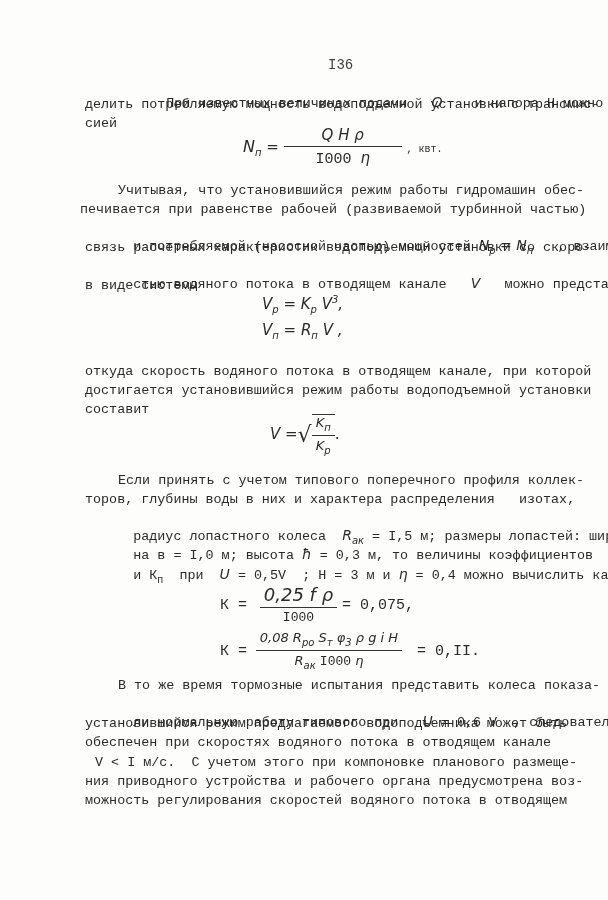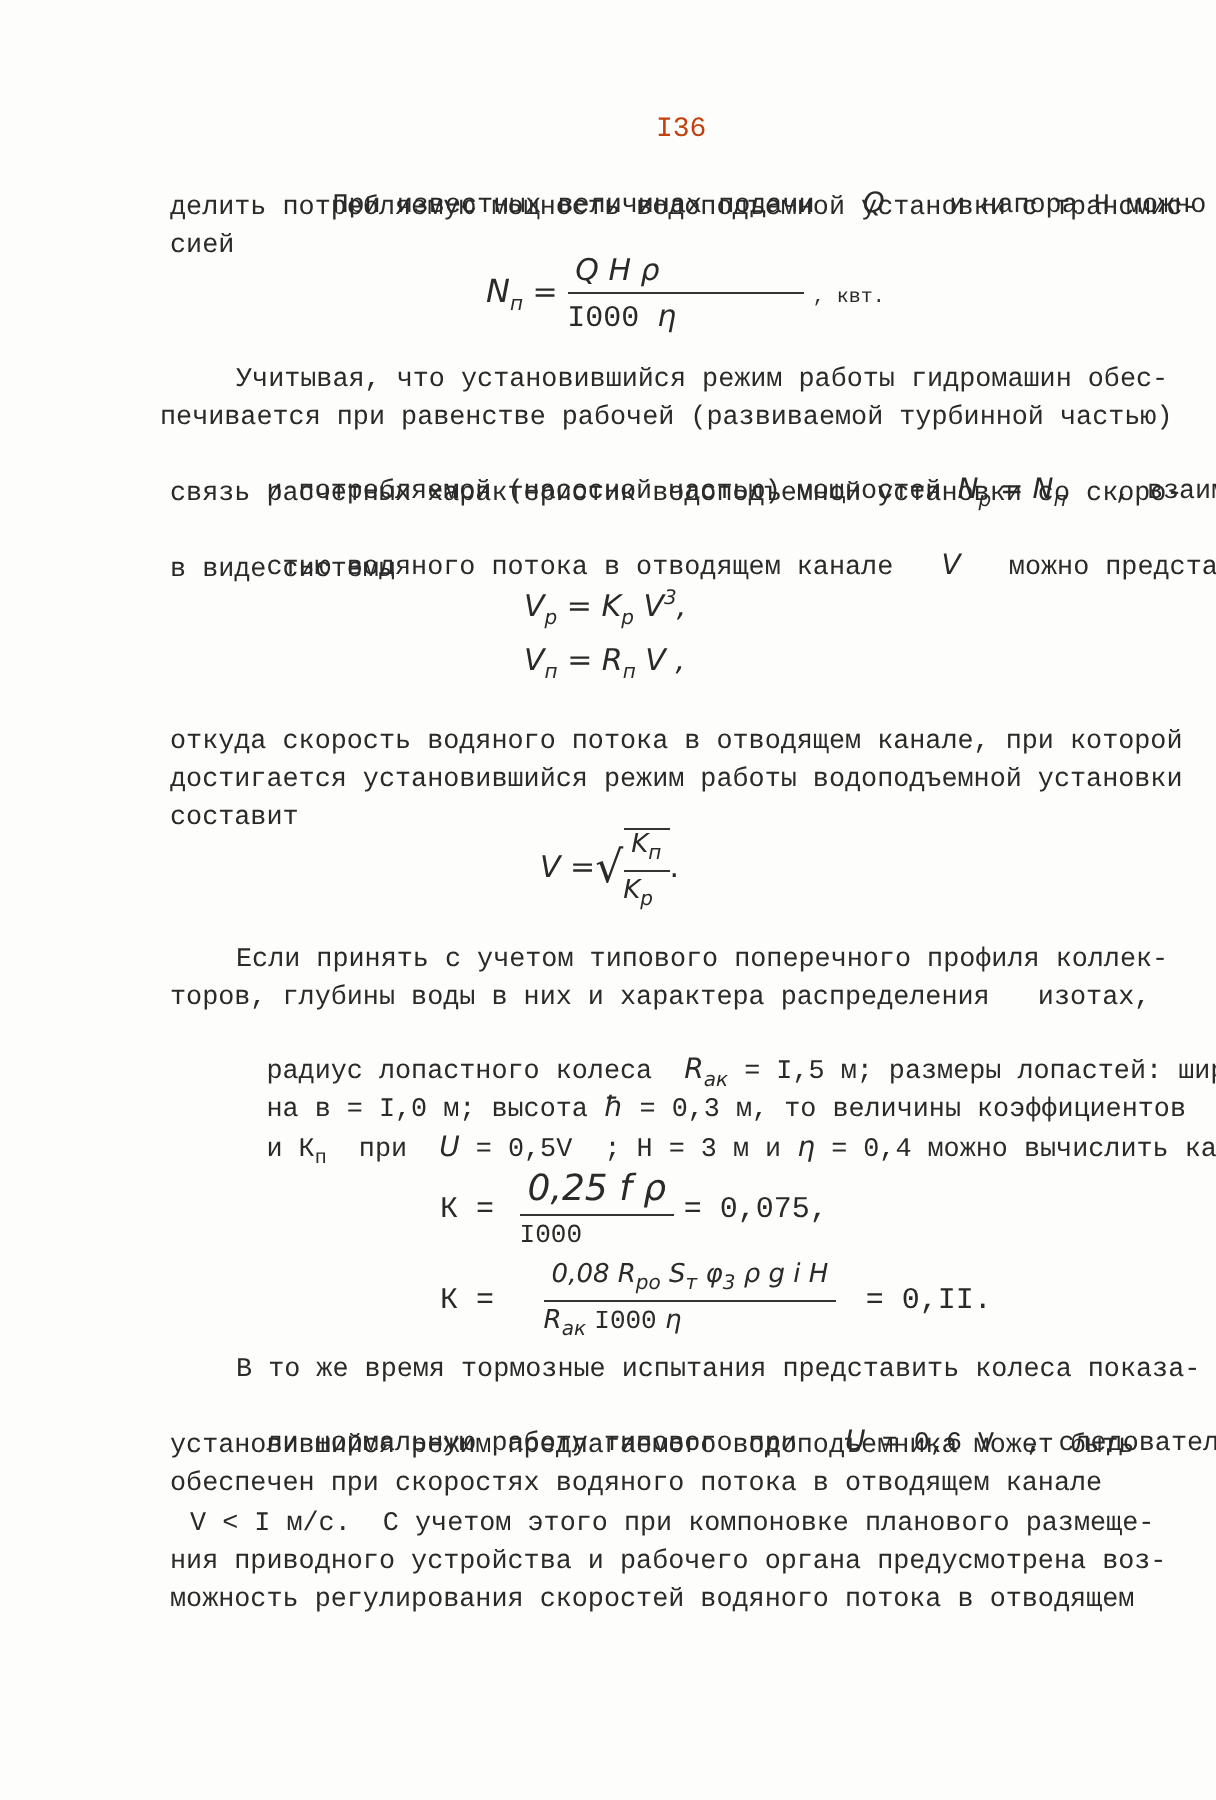--- a/index.html
+++ b/index.html
@@ -7,23 +7,23 @@
     width: 608px; height: 900px; background: #fdfdfb; position: relative; overflow: hidden;
     font-family: "Liberation Mono", "DejaVu Sans Mono", monospace;
     color: #2a2a2a;
   }
   .line {
     position: absolute; font-size: 13.4px; white-space: pre; letter-spacing: 0px;
     line-height: 16px;
   }
   .it { font-family: "DejaVu Sans", sans-serif; font-style: italic; font-size: 14px; }
   .m { font-family: "DejaVu Sans", sans-serif; font-style: italic; }
-  .page-num { position: absolute; left: 328px; top: 57px; font-size: 14px; color: #c2410c; }
+  .page-num { position: absolute; left: 328px; top: 57px; font-size: 14px; color: #404040; }
   .formula { position: absolute; font-family: "DejaVu Sans", sans-serif; color: #2a2a2a; font-size: 15px; }
-  .frac { display: inline-block; vertical-align: middle; }
+  .frac { display: inline-block; vertical-align: middle; text-align: center; }
   .frac .num { display: block; padding: 0 4px 2px; border-bottom: 1.3px solid #333; }
   .frac .den { display: block; padding-top: 2px; }
   sub { font-size: 10px; }
   sup { font-size: 10px; }
   .mono { font-family: "Liberation Mono", monospace; font-style: normal; }
 </style>
 </head>
 <body>
 
 <div>
@@ -95,21 +95,21 @@
     <span class="mono">К =</span>
     <span class="frac" style="margin-left:8px">
       <span class="num m" style="font-size:18px">0,25 f ρ</span>
       <span class="den mono" style="font-size:13px">I000</span>
     </span>
     <span class="mono">= 0,075,</span>
   </div>
 
   <div class="formula" style="left:220px;top:630px">
     <span class="mono">К =</span>
-    <span class="frac" style="margin-left:20px">
+    <span class="frac" style="margin-left:4px">
       <span class="num m" style="font-size:13px">0,08 R<sub>ро</sub> S<sub>т</sub> φ<sub>3</sub> ρ g i H</span>
       <span class="den" style="font-size:13px"><span class="m">R<sub>ак</sub></span> <span class="mono">I000</span> <span class="m">η</span></span>
     </span>
     <span class="mono" style="margin-left:10px">= 0,II.</span>
   </div>
 
   <div>
     <div class="line" style="left:118px;top:678px">В то же время тормозные испытания представить колеса показа-</div>
     <div class="line" style="left:85px;top:697px">
       <span>ли нормальную работу типового при</span><span>   </span><span class="it">U</span><span> </span><span>= 0,6 V</span><span>  </span><span>, следовательно,</span>

